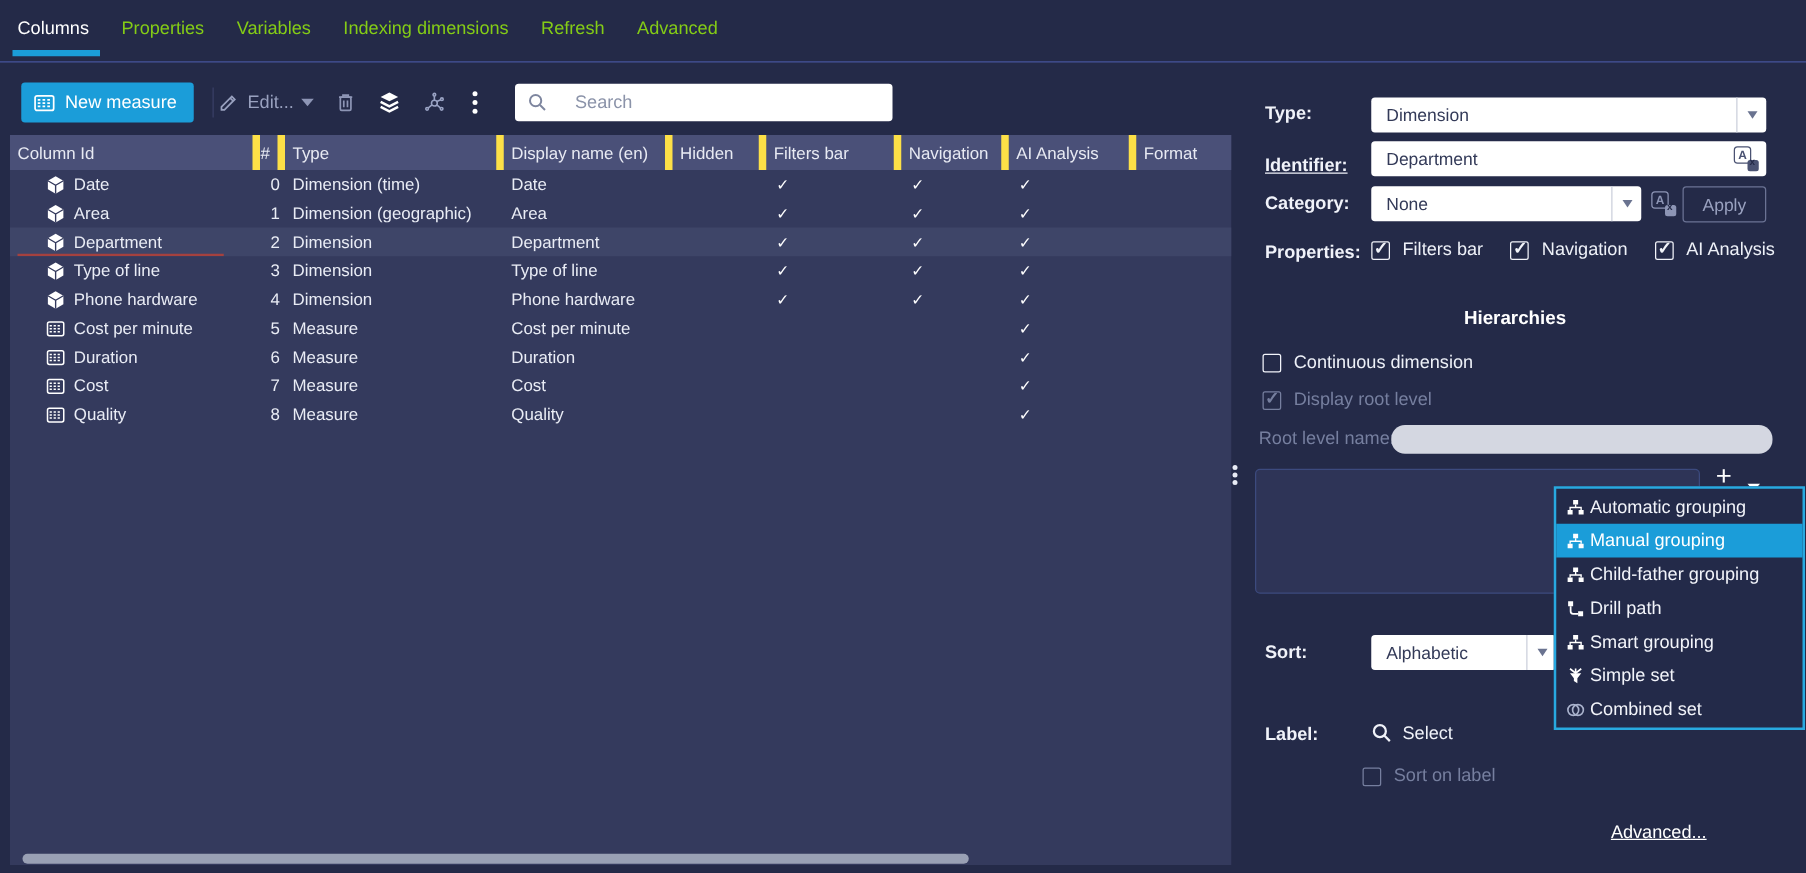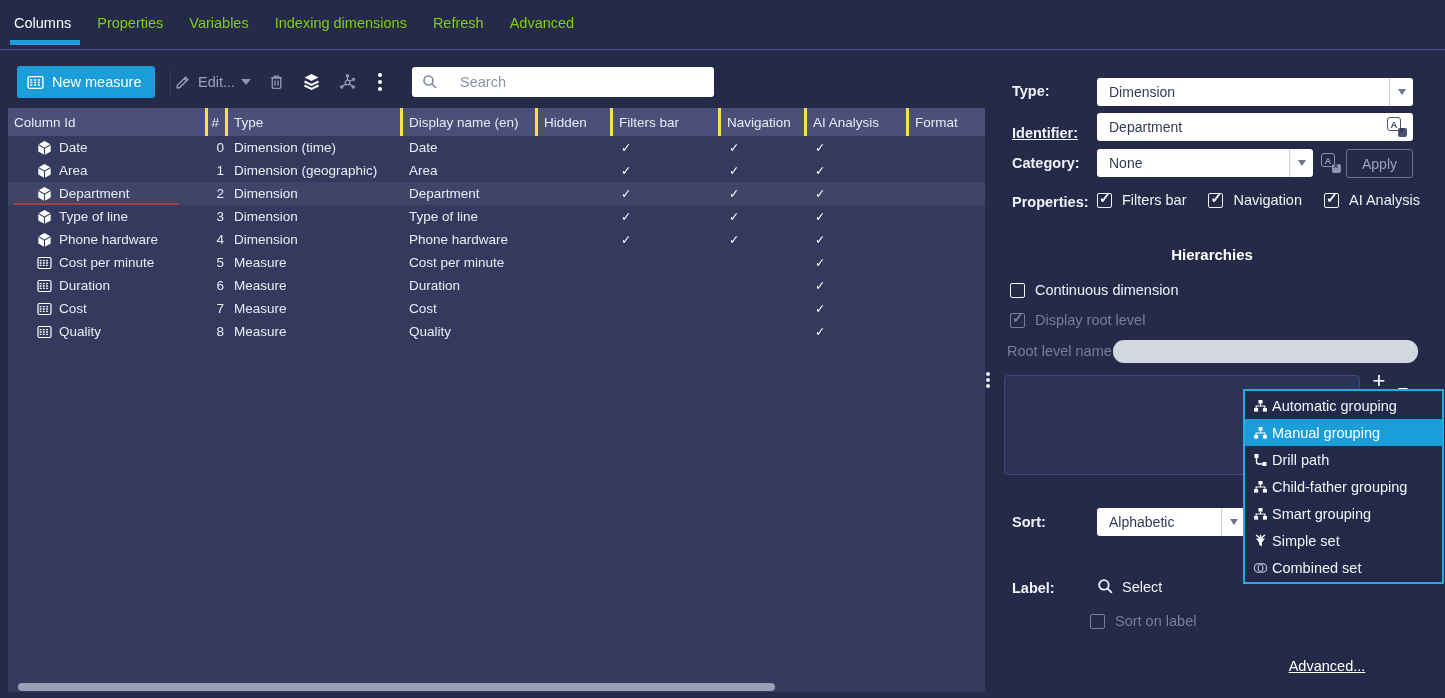--- a/index.html
+++ b/index.html
@@ -24,21 +24,21 @@
   .kebab { display:flex; flex-direction:column; gap:3px; }
   .kebab i { width:4px; height:4px; border-radius:50%; background:#ffffff; }
   .searchbox { position:absolute; left:412px; top:9px; width:302px; height:30px; background:#ffffff; border-radius:3px; display:flex; align-items:center; padding:0 10px; gap:9px; }
   .searchbox input { border:none; outline:none; flex:1; font-size:14.5px; color:#333a58; font-family:inherit; background:transparent;margin-left:13px; }
   .searchbox input::placeholder { color:#8b93a9; }
 
   
   .table { position:absolute; left:8px; top:108px; width:977px; height:584px; background:#343a5d; }
   .trow { display:grid; grid-template-columns:200px 20px 175px 135px 75px 108px 86px 102px 76px; align-items:center; }
   .thead { height:28px; background:#4a5078; color:#e8eaf3; font-size:13.5px; }
-  .thead .hcell { height:28px; display:flex; align-items:center; padding:0 6px; border-right:3px solid #fde047; overflow:hidden; white-space:nowrap; }
+  .thead .hcell { height:28px; display:flex; align-items:center; padding:0 6px; border-right:6px solid #fde047; overflow:hidden; white-space:nowrap; }
   .thead .hcell:last-child { border-right:none; }
   .thead .hcell.num { justify-content:flex-end; }
   .tbody .trow { height:23px; font-size:13.5px; color:#e9ecf5; cursor:default; }
   .tbody .trow.selected { background:#3e4568; }
   .cell { padding:0 6px; white-space:nowrap; overflow:hidden; }
   .cell.name { position:relative; display:flex; align-items:center; gap:6px; padding-left:28px; height:23px; }
   .cell.num { text-align:right; padding-right:4px; }
   .cell.flag { padding-left:8px; font-size:12.5px; color:#ffffff; }
   .rename-underline { position:absolute; left:6px; bottom:0; width:165px; height:2px; background:#a4413f; }
   .row-icon { width:17px; height:16px; flex:0 0 17px; display:inline-flex; }
@@ -555,49 +555,49 @@
             <rect x="9.4" y="9" width="4" height="3.6" fill="#fff"></rect>
             <path d="M7 4.6 V7 M2.6 9 V7 H11.4 V9" fill="none" stroke="#fff" stroke-width="1.1"></path>
           </svg>
         </span>
     <span>Manual grouping</span>
   </div>
 
   <div class="menu-item">
     <span class="mi-icon">
           <svg width="15" height="14" viewBox="0 0 14 14">
+            <rect x="5" y="1" width="4" height="3.6" fill="#fff"></rect>
+            <rect x="0.6" y="9" width="4" height="3.6" fill="#fff"></rect>
+            <rect x="9.4" y="9" width="4" height="3.6" fill="#fff"></rect>
+            <path d="M7 4.6 V7 M2.6 9 V7 H11.4 V9" fill="none" stroke="#fff" stroke-width="1.1"></path>
+          </svg>
+        </span>
+    <span>Child-father grouping</span>
+  </div>
+
+  <div class="menu-item">
+    <span class="mi-icon">
+          <svg width="15" height="14" viewBox="0 0 14 14">
             <rect x="1" y="1" width="4" height="4" fill="#fff"></rect>
             <rect x="9" y="9" width="4" height="4" fill="#fff"></rect>
             <path d="M3 5 V9 Q3 11 5 11 H9" fill="none" stroke="#fff" stroke-width="1.4"></path>
           </svg>
         </span>
     <span>Drill path</span>
   </div>
 
   <div class="menu-item">
     <span class="mi-icon">
           <svg width="15" height="14" viewBox="0 0 14 14">
             <rect x="5" y="1" width="4" height="3.6" fill="#fff"></rect>
             <rect x="0.6" y="9" width="4" height="3.6" fill="#fff"></rect>
             <rect x="9.4" y="9" width="4" height="3.6" fill="#fff"></rect>
             <path d="M7 4.6 V7 M2.6 9 V7 H11.4 V9" fill="none" stroke="#fff" stroke-width="1.1"></path>
           </svg>
         </span>
-    <span>Child-father grouping</span>
-  </div>
-
-  <div class="menu-item">
-    <span class="mi-icon">
-          <svg width="15" height="14" viewBox="0 0 14 14">
-            <rect x="5" y="1" width="4" height="3.6" fill="#fff"></rect>
-            <rect x="0.6" y="9" width="4" height="3.6" fill="#fff"></rect>
-            <rect x="9.4" y="9" width="4" height="3.6" fill="#fff"></rect>
-            <path d="M7 4.6 V7 M2.6 9 V7 H11.4 V9" fill="none" stroke="#fff" stroke-width="1.1"></path>
-          </svg>
-        </span>
     <span>Smart grouping</span>
   </div>
 
   <div class="menu-item">
     <span class="mi-icon">
           <svg width="15" height="14" viewBox="0 0 14 14">
             <path d="M2.5 1 L7 4.6 L11.5 1 M7 0.8 V4.6" fill="none" stroke="#fff" stroke-width="1.3"></path>
             <path d="M2.5 4.6 H11.5 L8.4 8.6 V12.6 L5.6 10.8 V8.6 Z" fill="#fff"></path>
           </svg>
         </span>

